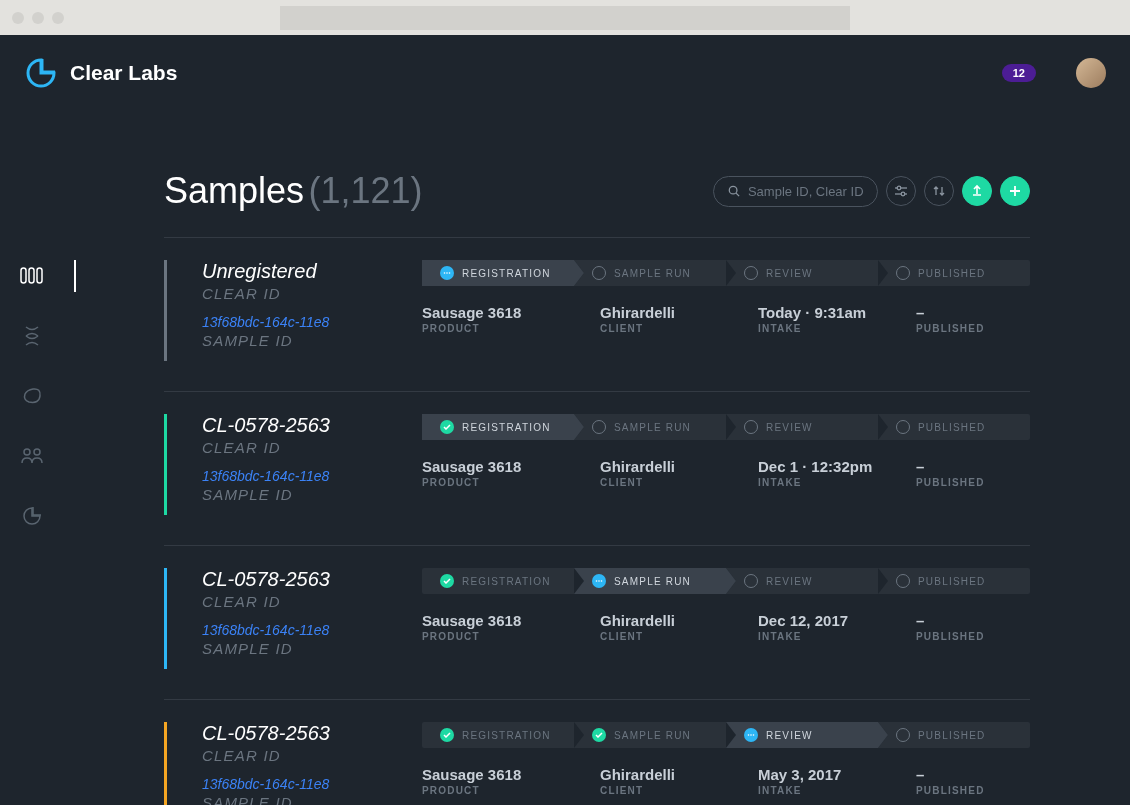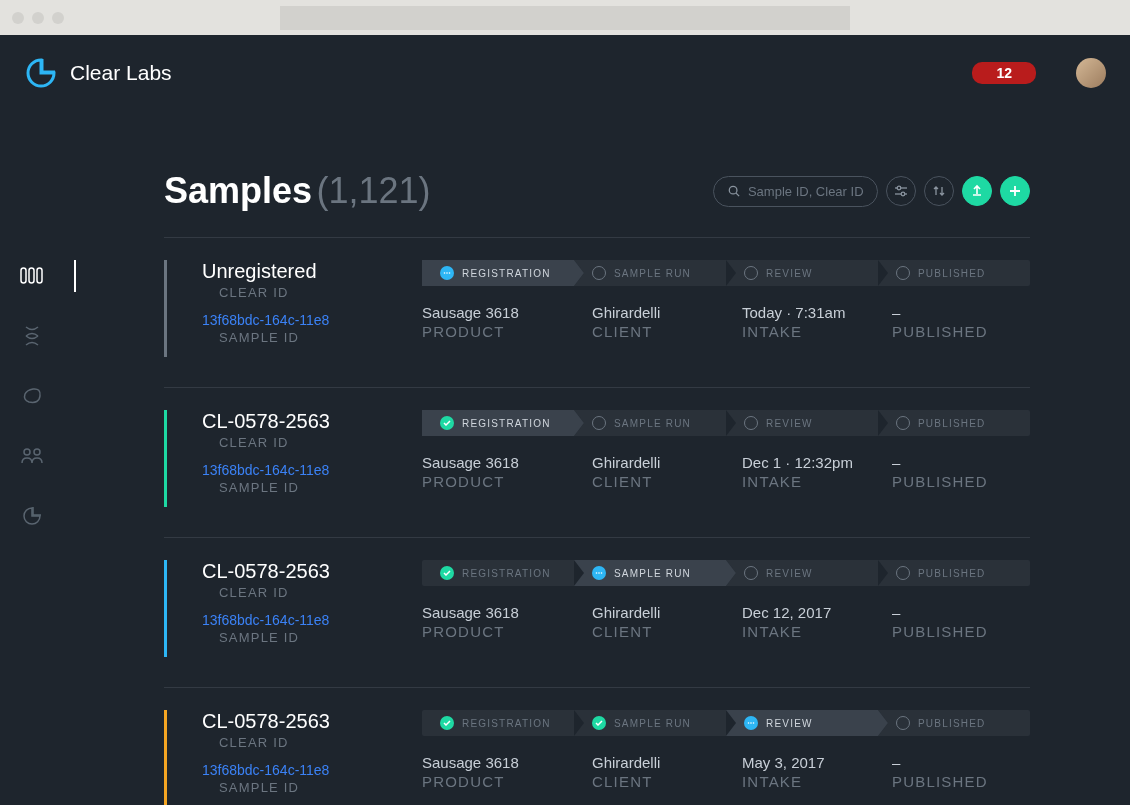--- a/index.html
+++ b/index.html
@@ -57,34 +57,34 @@
       align-items: center;
       gap: 12px;
     }
     .logo-icon {
       width: 34px;
       height: 34px;
     }
     .logo-text {
       color: #fff;
       font-size: 21px;
-      font-weight: 400;
+      font-weight: 700;
     }
     .topbar-right {
       display: flex;
       align-items: center;
       gap: 40px;
     }
     .notif-badge {
-      background: #b91c1c;
+      background: #4c1d95;
       color: #fff;
-      font-size: 14px;
+      font-size: 11px;
       font-weight: 600;
       border-radius: 10px;
-      padding: 3px 24px;
+      padding: 3px 11px;
     }
     .avatar {
       width: 30px;
       height: 30px;
       border-radius: 50%;
       background: linear-gradient(135deg, #d4b896, #9c7c5e);
     }
     .main-wrap {
       display: flex;
       flex: 1;
@@ -125,21 +125,21 @@
       overflow-y: auto;
     }
     .page-header {
       display: flex;
       align-items: center;
       justify-content: space-between;
       margin-bottom: 25px;
     }
     .page-title {
       font-size: 36px;
-      font-weight: 700;
+      font-weight: 400;
       color: #fff;
     }
     .page-count {
       color: #6b7580;
       font-weight: 300;
     }
     .header-controls {
       display: flex;
       align-items: center;
       gap: 8px;
@@ -196,33 +196,33 @@
       width: 3px;
       background: #6b7580;
       margin-right: 15px;
     }
     .accent-bar.green { background: #1ed9a3; }
     .accent-bar.blue { background: #2db6f5; }
     .accent-bar.orange { background: #f5a623; }
     .sample-left {
       width: 200px;
       flex-shrink: 0;
+      font-style: italic;
     }
     .sample-title {
       color: #fff;
       font-size: 20px;
       font-weight: 300;
       margin-bottom: 2px;
     }
     .sample-sublabel {
       color: #6b7580;
-      font-size: 13px;
+      font-size: 15px;
       letter-spacing: 1.2px;
       margin-bottom: 12px;
-      margin-left: 17px;
     }
     .sample-id {
       color: #3b82f6;
       font-size: 14px;
       margin-bottom: 2px;
     }
     .sample-right {
       flex: 1;
     }
     .stage-bar {
@@ -293,37 +293,38 @@
     .stage-label {
       font-size: 10px;
       letter-spacing: 1.2px;
       color: #d0d6dd;
     }
     .stage:not(.active):not(.alert) .stage-label {
       color: #6b7580;
     }
     .detail-grid {
       display: flex;
-      gap: 0;
+      gap: 8px;
+      font-weight: bold;
     }
     .detail-col {
       flex-shrink: 0;
     }
     .detail-col:nth-child(1) { width: 170px; }
     .detail-col:nth-child(2) { width: 150px; }
     .detail-col:nth-child(3) { width: 150px; }
     .detail-col:nth-child(4) { width: 100px; }
     .detail-val {
       color: #c8cfd7;
       font-size: 15px;
       margin-bottom: 2px;
     }
     .detail-lbl {
       color: #6b7580;
-      font-size: 15px;
+      font-size: 10px;
       letter-spacing: 1.2px;
     }
     svg { display: block; }
   </style>
 </head>
 <body>
 
 <div class="browser-chrome">
   <div class="traffic-lights">
     <div class="traffic-light"></div>
@@ -463,21 +464,21 @@
       <div class="detail-grid">
         <div class="detail-col">
           <div class="detail-val">Sausage 3618</div>
           <div class="detail-lbl">PRODUCT</div>
         </div>
         <div class="detail-col">
           <div class="detail-val">Ghirardelli</div>
           <div class="detail-lbl">CLIENT</div>
         </div>
         <div class="detail-col">
-          <div class="detail-val">Today · 7:31am</div>
+          <div class="detail-val">Today · 9:31am</div>
           <div class="detail-lbl">INTAKE</div>
         </div>
         <div class="detail-col">
           <div class="detail-val">–</div>
           <div class="detail-lbl">PUBLISHED</div>
         </div>
       </div>
     </div>
   </div>
           <div class="sample-row">

